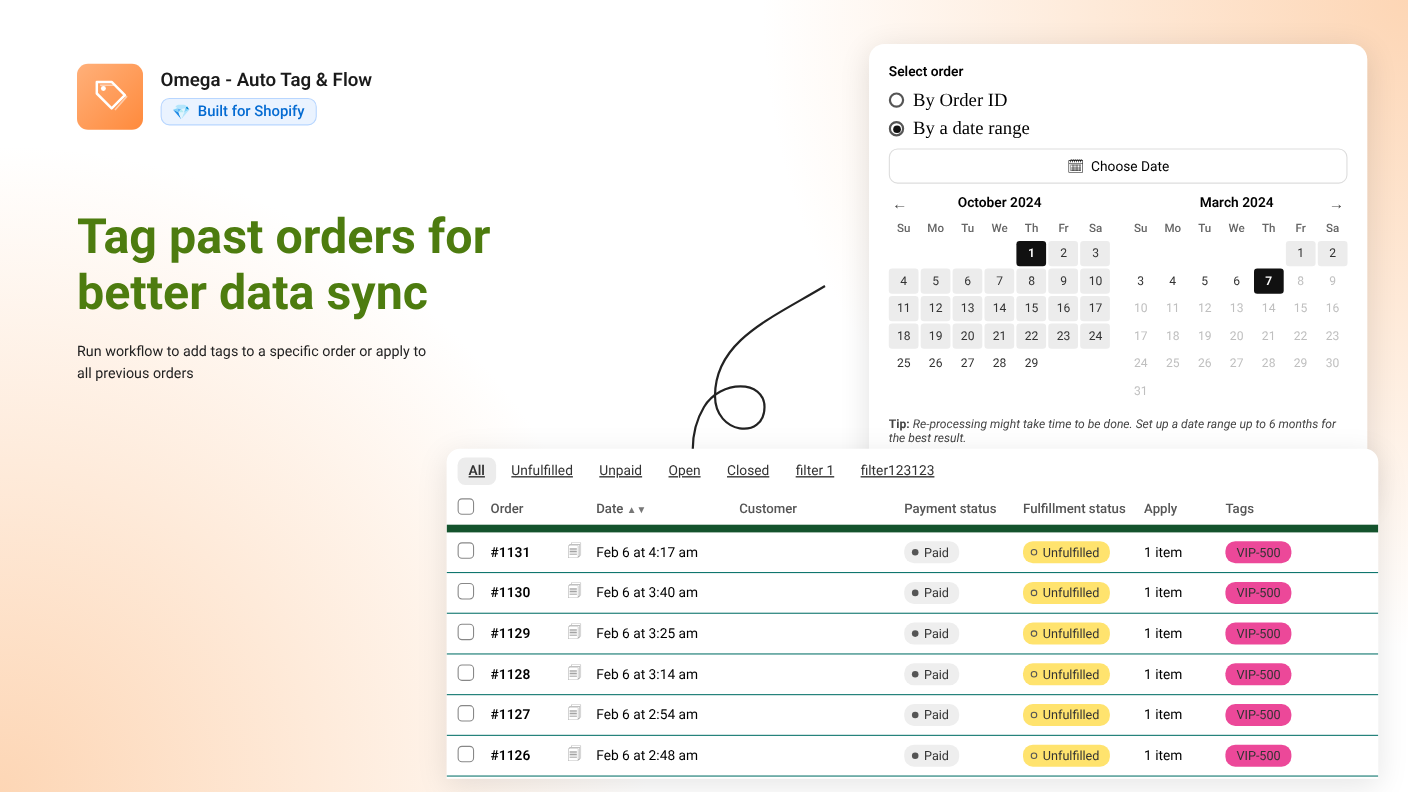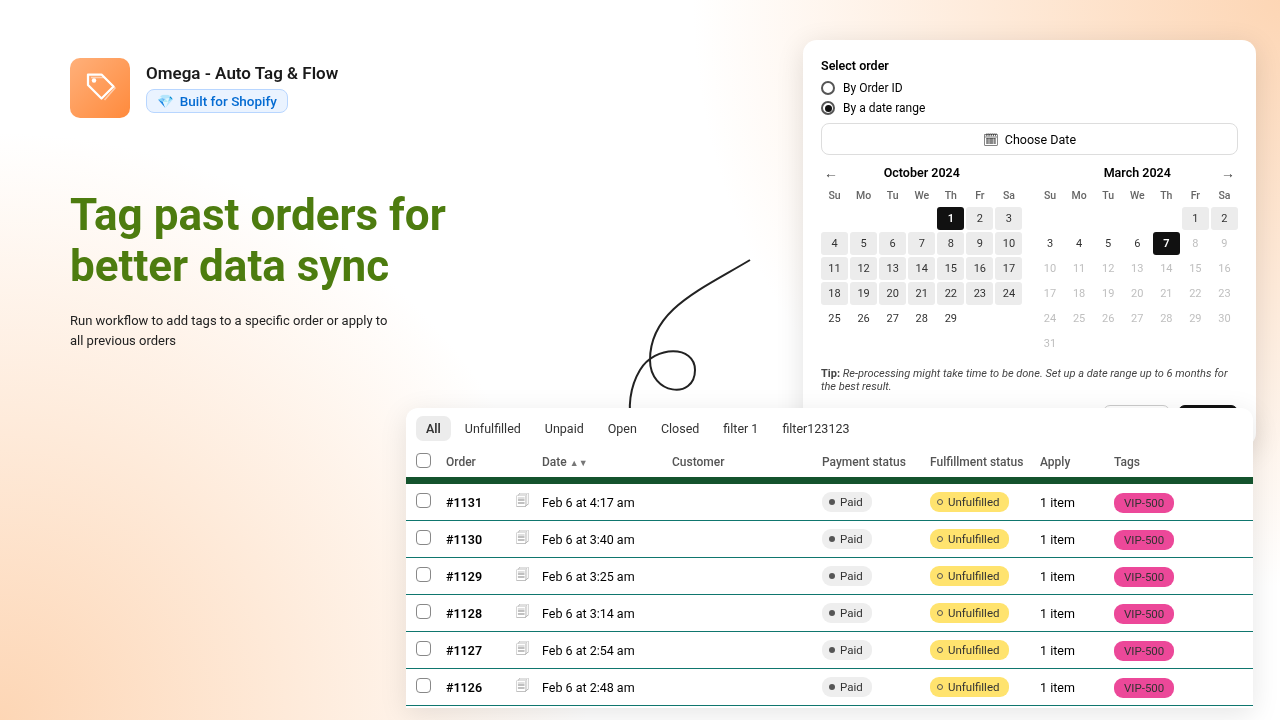--- a/index.html
+++ b/index.html
@@ -33,24 +33,23 @@
   .headline h1 { color:#4d7c0f; font-size:44px; font-weight:700; line-height:1.15;}
   .headline p { color:#222; font-size:13px; margin-top:20px; line-height:1.5; max-width:330px;}
 
   .arrow { position:absolute; left:580px; top:250px; width:180px; height:200px; }
 
   
   .modal {
     position:absolute; left:790px; top:40px; width:453px;
     background:#fff; border-radius:14px; box-shadow:0 6px 28px rgba(0,0,0,0.12);
     padding:18px 18px 14px 18px;
-    margin-left:13px;
   }
   .modal h4 { font-size:12.5px; font-weight:600; margin-bottom:8px;}
-  .radio-row { display:flex; align-items:center; gap:8px; font-size:12px; margin-bottom:6px; cursor:pointer;}
+  .radio-row { display:flex; align-items:center; gap:8px; font-size:17px; margin-bottom:6px; cursor:pointer;font-family:Liberation Serif, serif;}
   .radio { width:14px;height:14px;border:2px solid #555;border-radius:50%;display:inline-flex;align-items:center;justify-content:center;}
   .radio.sel::after{content:"";width:7px;height:7px;background:#111;border-radius:50%;}
   .choose-btn {
     margin:8px 0 10px 0;
     width:100%; height:32px; border:1px solid #ddd; border-radius:8px;
     background:#fff; font-size:12.5px; display:flex;align-items:center;justify-content:center;gap:6px;
     cursor:pointer;
   }
   .cal-wrap { display:flex; gap:14px; align-items:flex-start; position:relative;}
   .cal { flex:1; }
@@ -74,21 +73,21 @@
   .modal-actions { display:flex;justify-content:flex-end;gap:8px;margin-top:12px;}
   .btn { font-size:12px;padding:6px 14px;border-radius:7px;cursor:pointer;border:1px solid #ccc;background:#fff;}
   .btn.primary { background:#111;color:#fff;border-color:#111;font-weight:600;}
 
   
   .orders {
     position:absolute; left:406px; top:408px; width:847px; height:300px;
     background:#fff; border-radius:12px 12px 0 0; box-shadow:0 6px 28px rgba(0,0,0,0.10);
     overflow:hidden;
   }
-  .tabs { display:flex; gap:4px; padding:8px 10px 6px 10px; font-size:12.5px;}
+  .tabs { display:flex; gap:4px; padding:8px 10px 6px 10px; font-size:12.5px;text-decoration:underline;}
   .tab { padding:5px 10px; border-radius:7px; cursor:pointer; color:#333;}
   .tab.active { background:#ececec; font-weight:600;}
   .grid {
     display:grid;
     grid-template-columns:30px 70px 26px 130px 150px 108px 110px 74px 110px;
     align-items:center;
   }
   .grid.head { padding:6px 10px; font-size:12px; color:#555; border-bottom:7px solid #14532d;}
   .grid.head .cell{font-weight:500;}
   .sort { font-size:9px; color:#777; margin-left:3px;}

